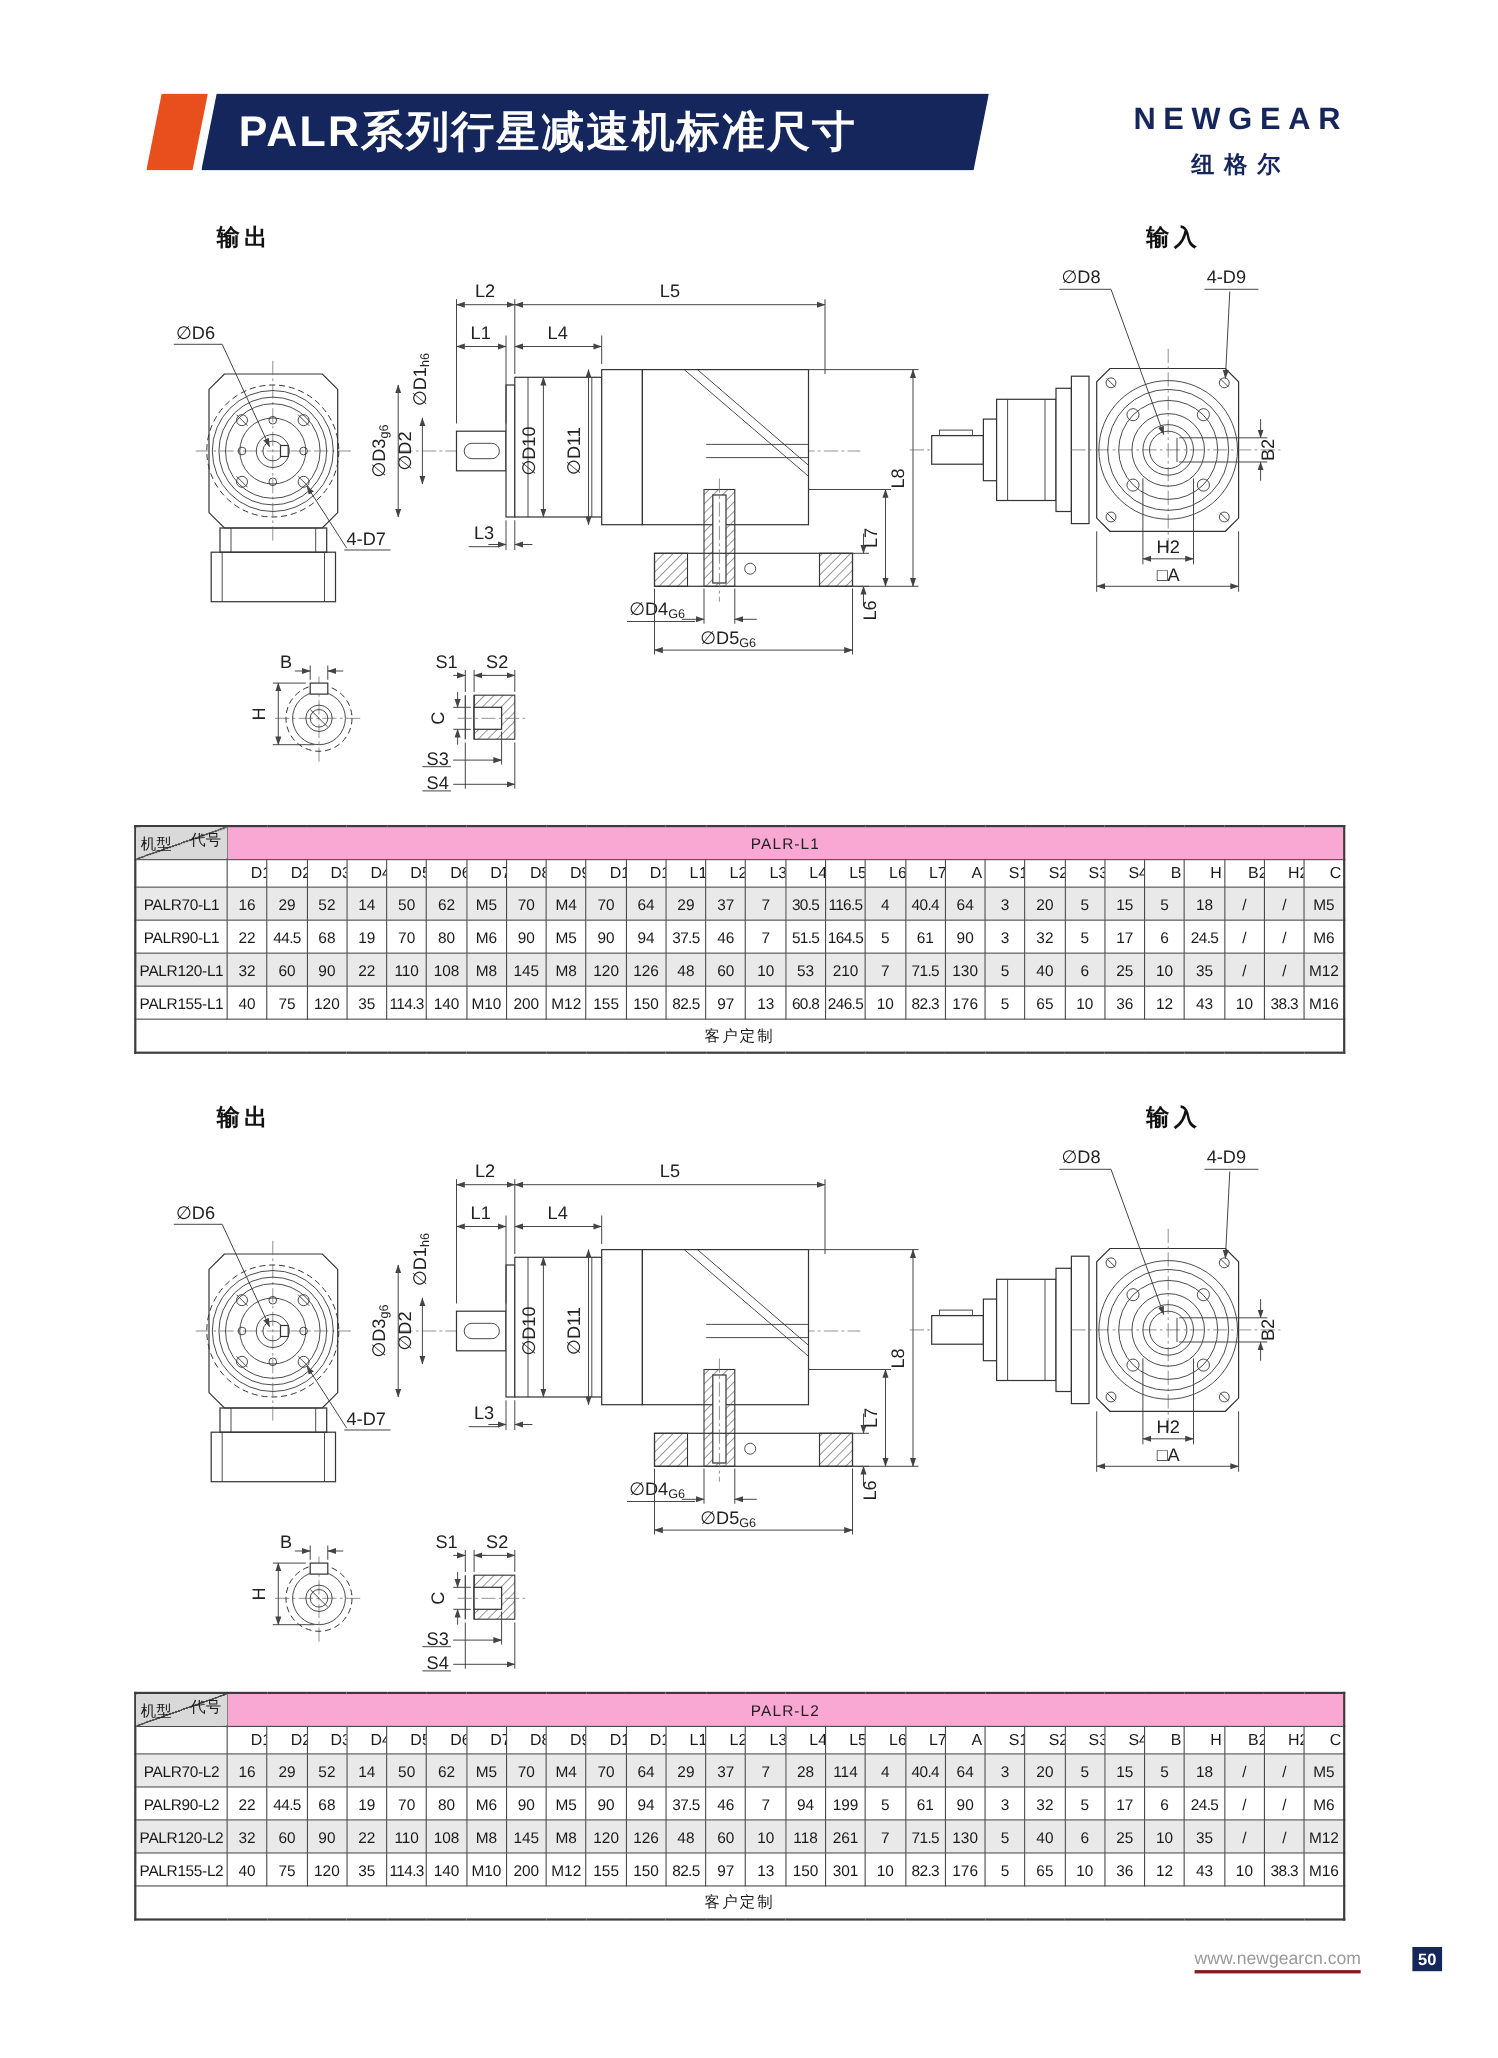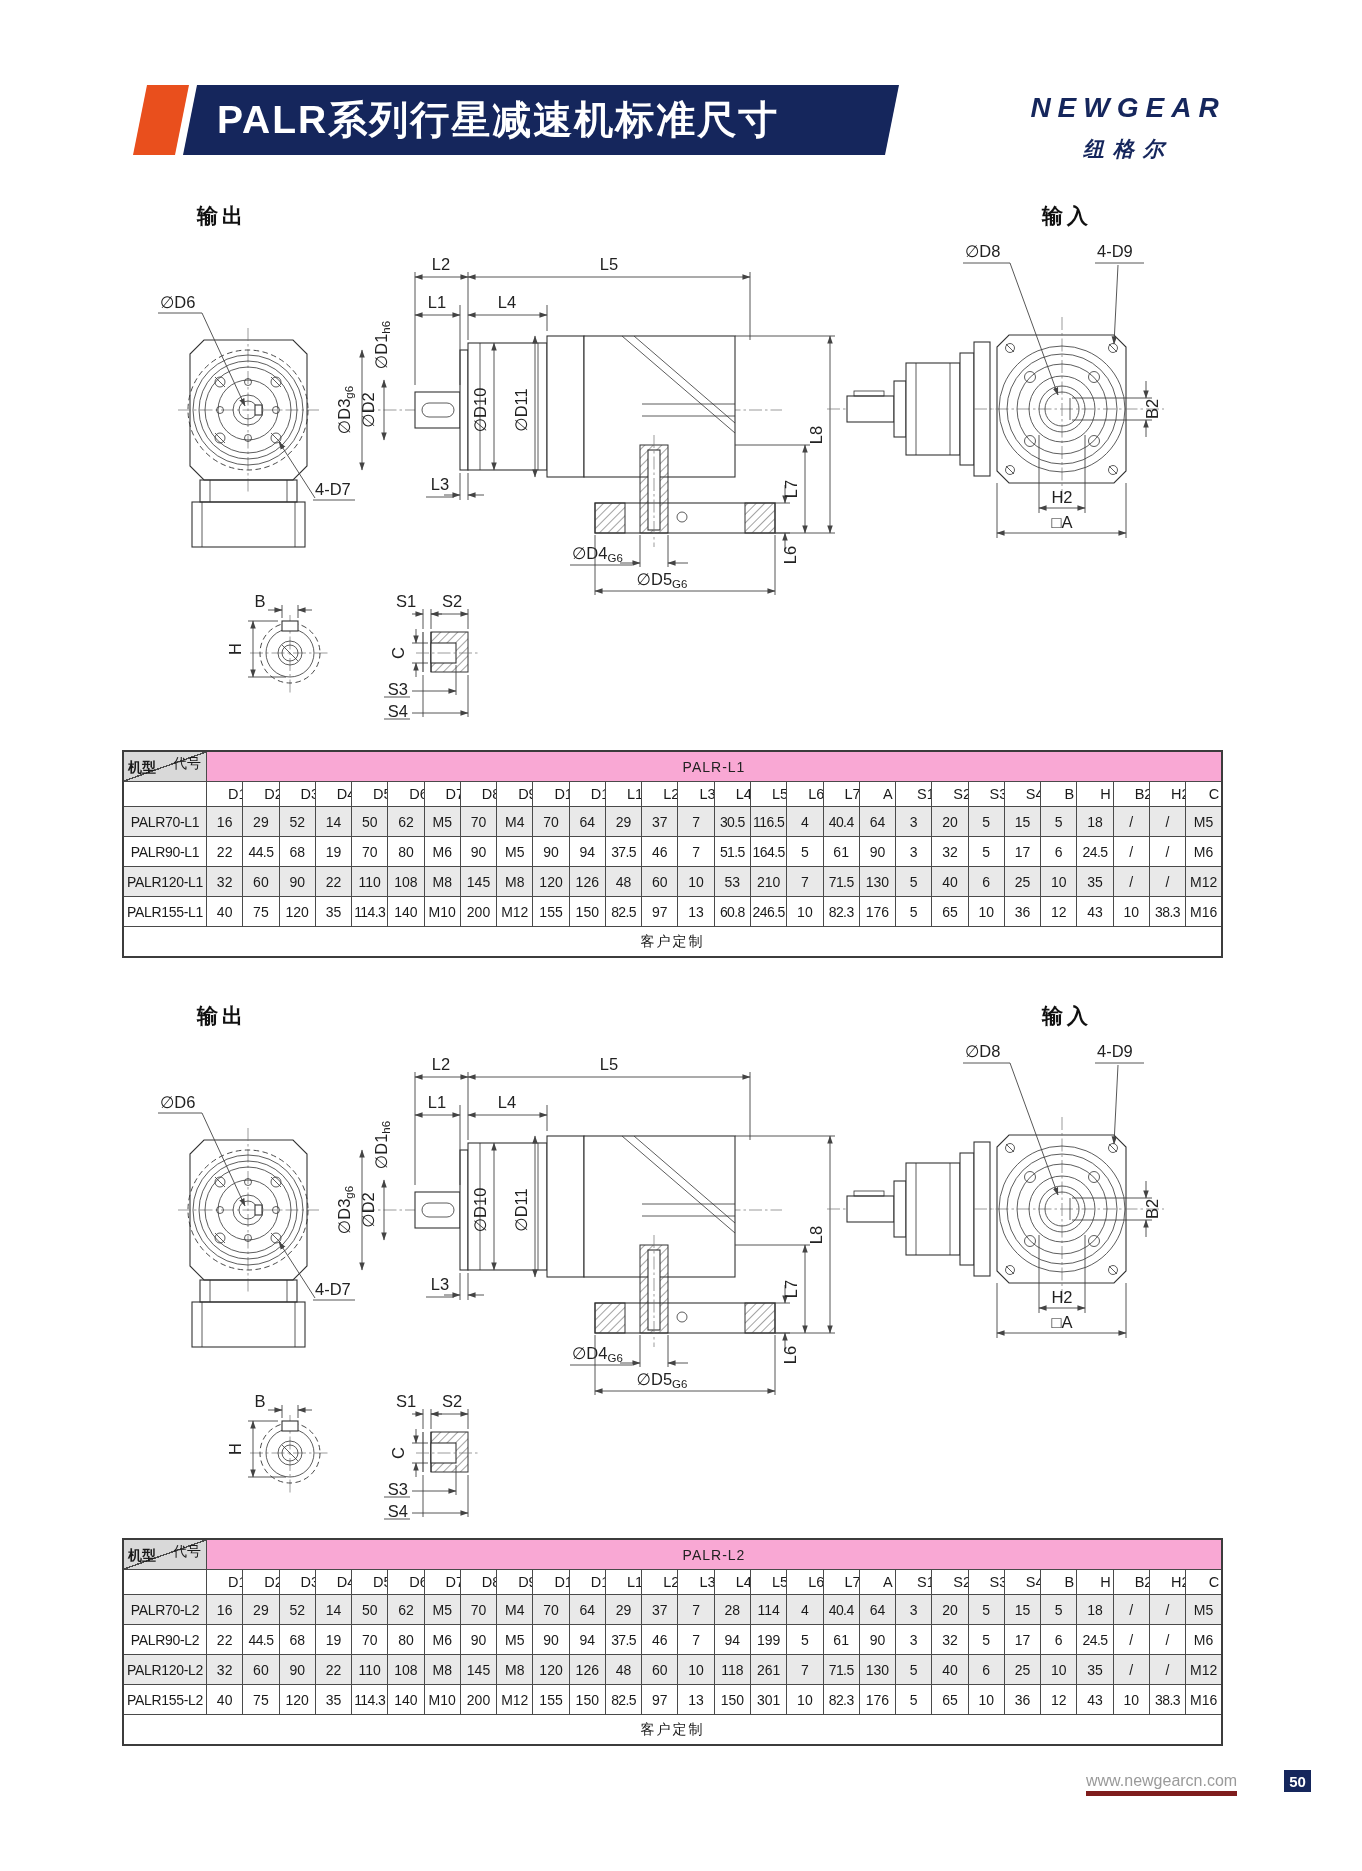--- a/index.html
+++ b/index.html
@@ -5,21 +5,21 @@
   html,body{margin:0;padding:0;background:#fff;}
   .page{position:relative;width:1362px;height:1871px;background:#ffffff;overflow:hidden;
         font-family:"Liberation Sans",sans-serif;color:#1a1a1a;}
   
   .brand-stripe{position:absolute;left:133px;top:85px;width:56px;height:70px;background:#e94f1d;
     clip-path:polygon(14px 0,100% 0,calc(100% - 14px) 100%,0 100%);}
   .banner{position:absolute;left:183px;top:85px;width:716px;height:70px;background:#15265c;
     clip-path:polygon(14px 0,100% 0,calc(100% - 14px) 100%,0 100%);
     display:flex;align-items:center;}
   .banner .title{color:#fff;font-size:39px;font-weight:bold;letter-spacing:2px;padding-left:34px;white-space:nowrap;}
-  .logo{position:absolute;left:1008px;top:92px;width:240px;text-align:center;color:#15265c;font-style:italic;}
+  .logo{position:absolute;left:1008px;top:92px;width:240px;text-align:center;color:#15265c;}
   .logo .nm{font-size:28px;font-weight:800;letter-spacing:7px;}
   .logo .cn{font-size:21px;font-weight:700;letter-spacing:9px;margin-top:11px;}
   
   .draw{position:absolute;left:122px;width:1140px;height:540px;}
   .draw-1{top:195px;} .draw-2{top:995px;}
   svg{display:block;}
   .ol{fill:none;stroke:#333;stroke-width:1.1;}
   .fw{fill:#fff;stroke:#333;stroke-width:1.1;}
   .th{fill:none;stroke:#333;stroke-width:0.8;}
   .cl{fill:none;stroke:#707070;stroke-width:0.7;stroke-dasharray:13 3 2.5 3;}
@@ -31,29 +31,29 @@
   
   .twrap{position:absolute;left:122px;}
   .twrap-0{top:750px;} .twrap-1{top:1538px;}
   table.dim{border-collapse:collapse;width:1101px;table-layout:fixed;border:2px solid #3c3c3c;background:#fff;}
   table.dim td{border:1px solid #4a4a4a;text-align:center;vertical-align:middle;height:29px;
     font-size:14px;padding:0;white-space:nowrap;overflow:hidden;}
   td.t-title{height:46px;background:#f9a8d4;font-size:25px;letter-spacing:1px;color:#222;}
   td.corner{width:82px;background:#d9d9d9;position:relative;
     background-image:linear-gradient(to bottom right,transparent calc(50% - 0.7px),#4a4a4a calc(50% - 0.7px),#4a4a4a calc(50% + 0.7px),transparent calc(50% + 0.7px));}
   td.corner .c-top{position:absolute;top:3px;right:5px;font-size:14px;}
-  td.corner .c-bot{position:absolute;bottom:4px;left:4px;font-size:14px;font-weight:bold;}
+  td.corner .c-bot{position:absolute;bottom:4px;left:4px;font-size:14px;}
   tr.head td{height:24px;font-size:14.5px;padding-left:21px;}
   tr.shade td{background:#e9e9e9;}
   td.model-col{width:82px;font-size:13.5px;letter-spacing:-0.3px;}
   td.tight{font-size:11.5px;letter-spacing:-0.6px;}
   td.t-foot{height:25px;font-size:15px;letter-spacing:2px;}
   
   .site-url{position:absolute;top:1772px;left:1086px;color:#9a9a9a;font-size:16px;
-    border-bottom:5px solid #7f1d1d;padding-bottom:1px;}
+    border-bottom:3px solid #7f1d1d;padding-bottom:1px;}
   .pagenum{position:absolute;top:1770px;left:1284px;width:27px;height:22px;background:#15265c;
     color:#fff;font-size:15px;font-weight:bold;display:flex;align-items:center;justify-content:center;}
 </style>
 </head>
 <body>
 
 <div class="page">
 
   <div class="brand-stripe"></div>
   <div class="banner">

